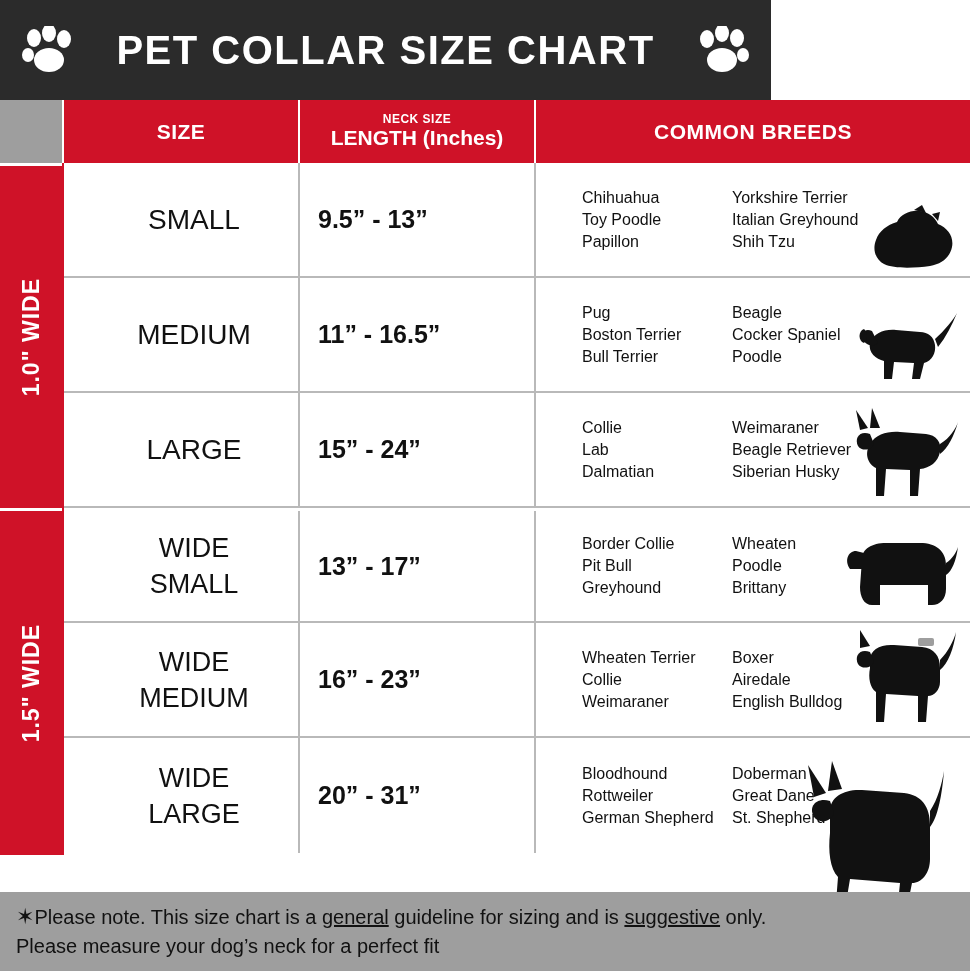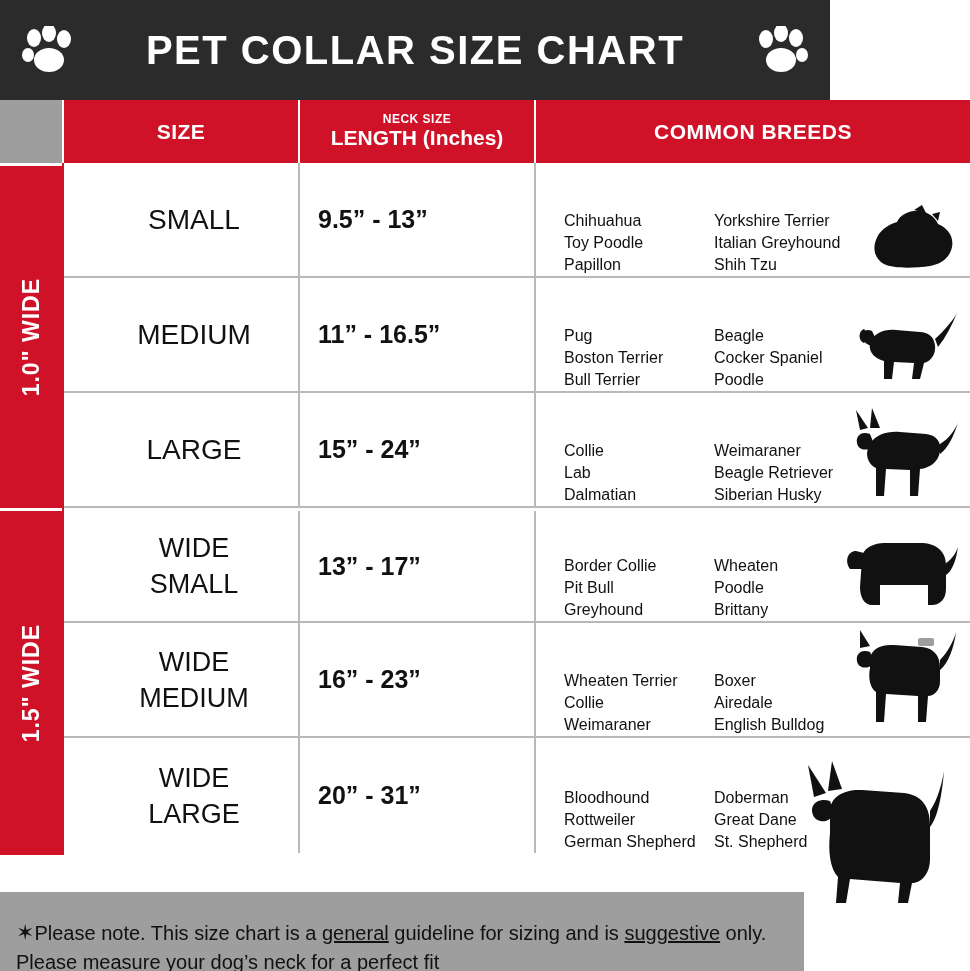--- a/index.html
+++ b/index.html
@@ -17,21 +17,21 @@
     position: relative;
     width: 970px;
     height: 971px;
     background: #ffffff;
   }
 
   
   .header {
     position: absolute;
     left: 0; top: 0;
-    width: 830px; height: 100px;
+    width: 771px; height: 100px;
     background: #2b2b2b;
     display: flex;
     align-items: center;
     justify-content: center;
   }
   .header-title {
     color: #ffffff;
     font-size: 40px;
     font-weight: bold;
     letter-spacing: 1.5px;
@@ -150,22 +150,22 @@
     padding-left: 18px;
     box-sizing: border-box;
     font-size: 25px;
     font-weight: bold;
     color: #111111;
     border-right: 2px solid #b9b9b9;
   }
   .c-breeds {
     flex: 1 1 auto;
     display: flex;
-    align-items: flex-end;
-    padding-left: 28px;
+    align-items: center;
+    padding-left: 46px;
     box-sizing: border-box;
     position: relative;
   }
   .breed-col {
     font-size: 16px;
     color: #111111;
     line-height: 22px;
     width: 150px;
   }
   .silhouette {
@@ -173,26 +173,26 @@
     right: 10px;
     bottom: 2px;
     pointer-events: none;
   }
 
   
   .footer {
     position: absolute;
     left: 0;
     bottom: 0;
-    width: 804px;
+    width: 970px;
     height: 79px;
     background: #9e9e9e;
     color: #111111;
     box-sizing: border-box;
-    padding: 26px 16px 0 16px;
+    padding: 10px 16px 0 16px;
     font-size: 20px;
     line-height: 29px;
   }
   .footer .star { font-size: 22px; }
   .footer u { text-decoration: underline; }
 </style>
 </head>
 <body>
 
 <div class="sheet">

